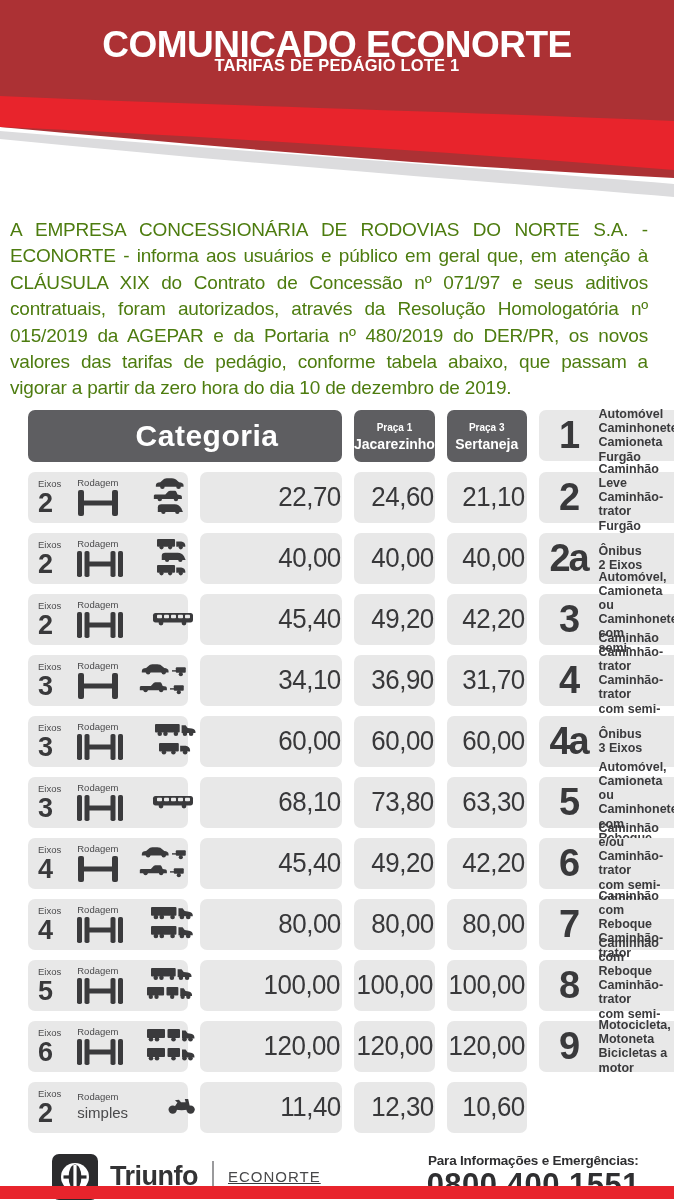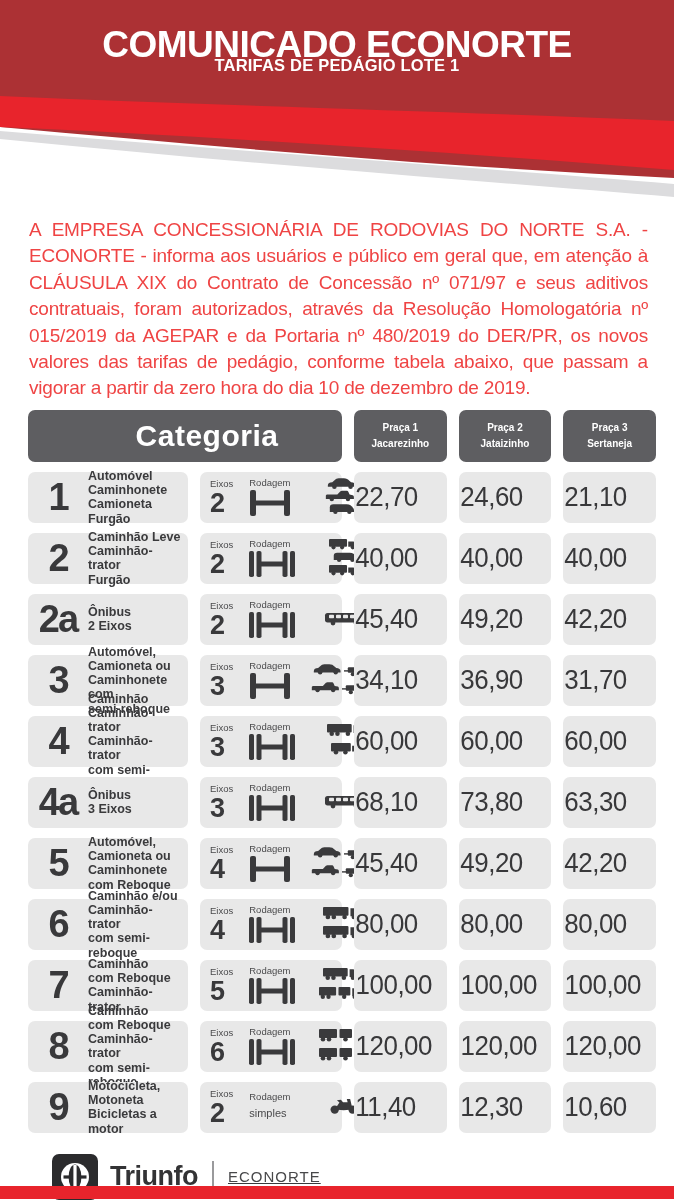--- a/index.html
+++ b/index.html
@@ -18,60 +18,60 @@
   .hdr-title{
     position:absolute;top:24px;left:0;width:100%;text-align:center;
     color:#fff;font-size:37px;font-weight:bold;letter-spacing:-.5px;
   }
   .hdr-sub{
     position:absolute;top:56px;left:0;width:100%;text-align:center;
     color:#fff;font-size:16.5px;font-weight:bold;letter-spacing:.2px;
   }
   
   .intro{
-    margin:17px 26px 0 29px;
+    margin:17px 26px 0 10px;
     font-size:19px;line-height:26.4px;letter-spacing:-.2px;
-    text-align:justify;color:#ef4444;
+    text-align:justify;color:#4d7c0f;
     white-space:pre-line;
   }
   
   .tbl{
     display:grid;
     grid-template-columns:160px 142px 1fr 1fr 1fr;
     column-gap:12px;row-gap:10px;
     margin:8px 18px 0 28px;
   }
   .hcell{
     background:var(--header-gray,#5e5e61);color:#fff;border-radius:7px;
     height:52px;display:flex;flex-direction:column;align-items:center;justify-content:center;
   }
   .hcell.cat{grid-column:1 / span 2;font-size:30px;font-weight:bold;letter-spacing:.5px;padding-left:44px;}
   .hcell .pl1{font-size:10px;font-weight:bold;line-height:16px;}
-  .hcell .pl2{font-size:10px;font-weight:bold;line-height:16px;}
+  .hcell .pl2{font-size:14px;font-weight:bold;line-height:16px;}
   .cell{
     background:var(--cell-gray,#e8e8e8);border-radius:7px;height:51px;
     display:flex;align-items:center;
   }
   .cat-cell{padding:0 4px;}
   .cat-num{
     min-width:52px;text-align:center;font-size:38px;font-weight:bold;
     letter-spacing:-2px;color:#39393b;line-height:1;
   }
   .cat-desc{
     font-size:12.5px;font-weight:bold;line-height:14.2px;color:#3a3a3c;
     white-space:pre-line;padding-left:4px;
   }
   .axle-cell{padding:0 6px 0 10px;gap:16px;}
   .mini-label{font-size:9.5px;color:#4a4a4c;line-height:10px;display:block;}
   .eixos-num{font-size:27px;font-weight:bold;line-height:24px;color:#39393b;}
   .axle-col{display:flex;flex-direction:column;justify-content:center;gap:2px;}
-  .rodagem-txt{font-size:11px;color:#4a4a4c;line-height:18px;}
+  .rodagem-txt{font-size:15px;color:#4a4a4c;line-height:18px;}
   .veh{flex:1;display:flex;justify-content:center;align-items:center;}
   .veh svg,.rod svg{display:block;fill:#3a3a3c;}
-  .price-cell{justify-content:flex-start;}
+  .price-cell{justify-content:flex-end;}
   .price{
     font-size:27px;letter-spacing:-.5px;color:#38383a;
     transform:scaleX(.96);
   }
   
   .ftr{
     margin:18px 34px 0 52px;height:52px;
     display:flex;align-items:center;justify-content:space-between;
   }
   .brand{display:flex;align-items:center;gap:12px;text-decoration:underline;}
@@ -102,24 +102,20 @@
 <p class="intro">A EMPRESA CONCESSIONÁRIA DE RODOVIAS DO NORTE S.A. - ECONORTE - informa aos usuários e público em geral que, em atenção à CLÁUSULA XIX do Contrato de Concessão nº 071/97 e seus aditivos contratuais, foram autorizados, através da Resolução Homologatória nº 015/2019 da AGEPAR e da Portaria nº 480/2019 do DER/PR, os novos valores das tarifas de pedágio, conforme tabela abaixo, que passam a vigorar a partir da zero hora do dia 10 de dezembro de 2019.</p>
 
 <div class="tbl" id="tariff-table">
   <div class="hcell cat">Categoria</div>
 
 <div class="hcell">
       <span class="pl1">Praça 1</span>
       <span class="pl2">Jacarezinho</span>
     </div>
     <div class="hcell">
-      <span class="pl1">Praça 2</span>
-      <span class="pl2">Jataizinho</span>
-    </div>
-    <div class="hcell">
       <span class="pl1">Praça 3</span>
       <span class="pl2">Sertaneja</span>
     </div>
     <div class="cell cat-cell">
       <span class="cat-num">1</span>
       <div class="cat-desc">Automóvel
 Caminhonete
 Camioneta
 Furgão</div>
     </div>
@@ -694,14 +690,18 @@
         <ellipse cx="18" cy="18" rx="6.4" ry="12.6" fill="#2b2b2d"></ellipse>
         <rect x="16.4" y="6" width="3.2" height="24" fill="#ffffff"></rect>
         <rect x="6.5" y="16.4" width="5.5" height="3.2" fill="#2b2b2d"></rect>
         <rect x="24" y="16.4" width="5.5" height="3.2" fill="#2b2b2d"></rect>
       </svg>
     </div>
     <span class="brand-name">Triunfo</span>
     <span class="brand-div"></span>
     <span class="brand-sub">ECONORTE</span>
   </div>
+  <div class="contact">
+    <div class="contact-label">Para Informações e Emergências:</div>
+    <div class="contact-phone">0800 400 1551</div>
+  </div>
 </div>
 <div class="red-bar"></div>
 
 </body></html>

